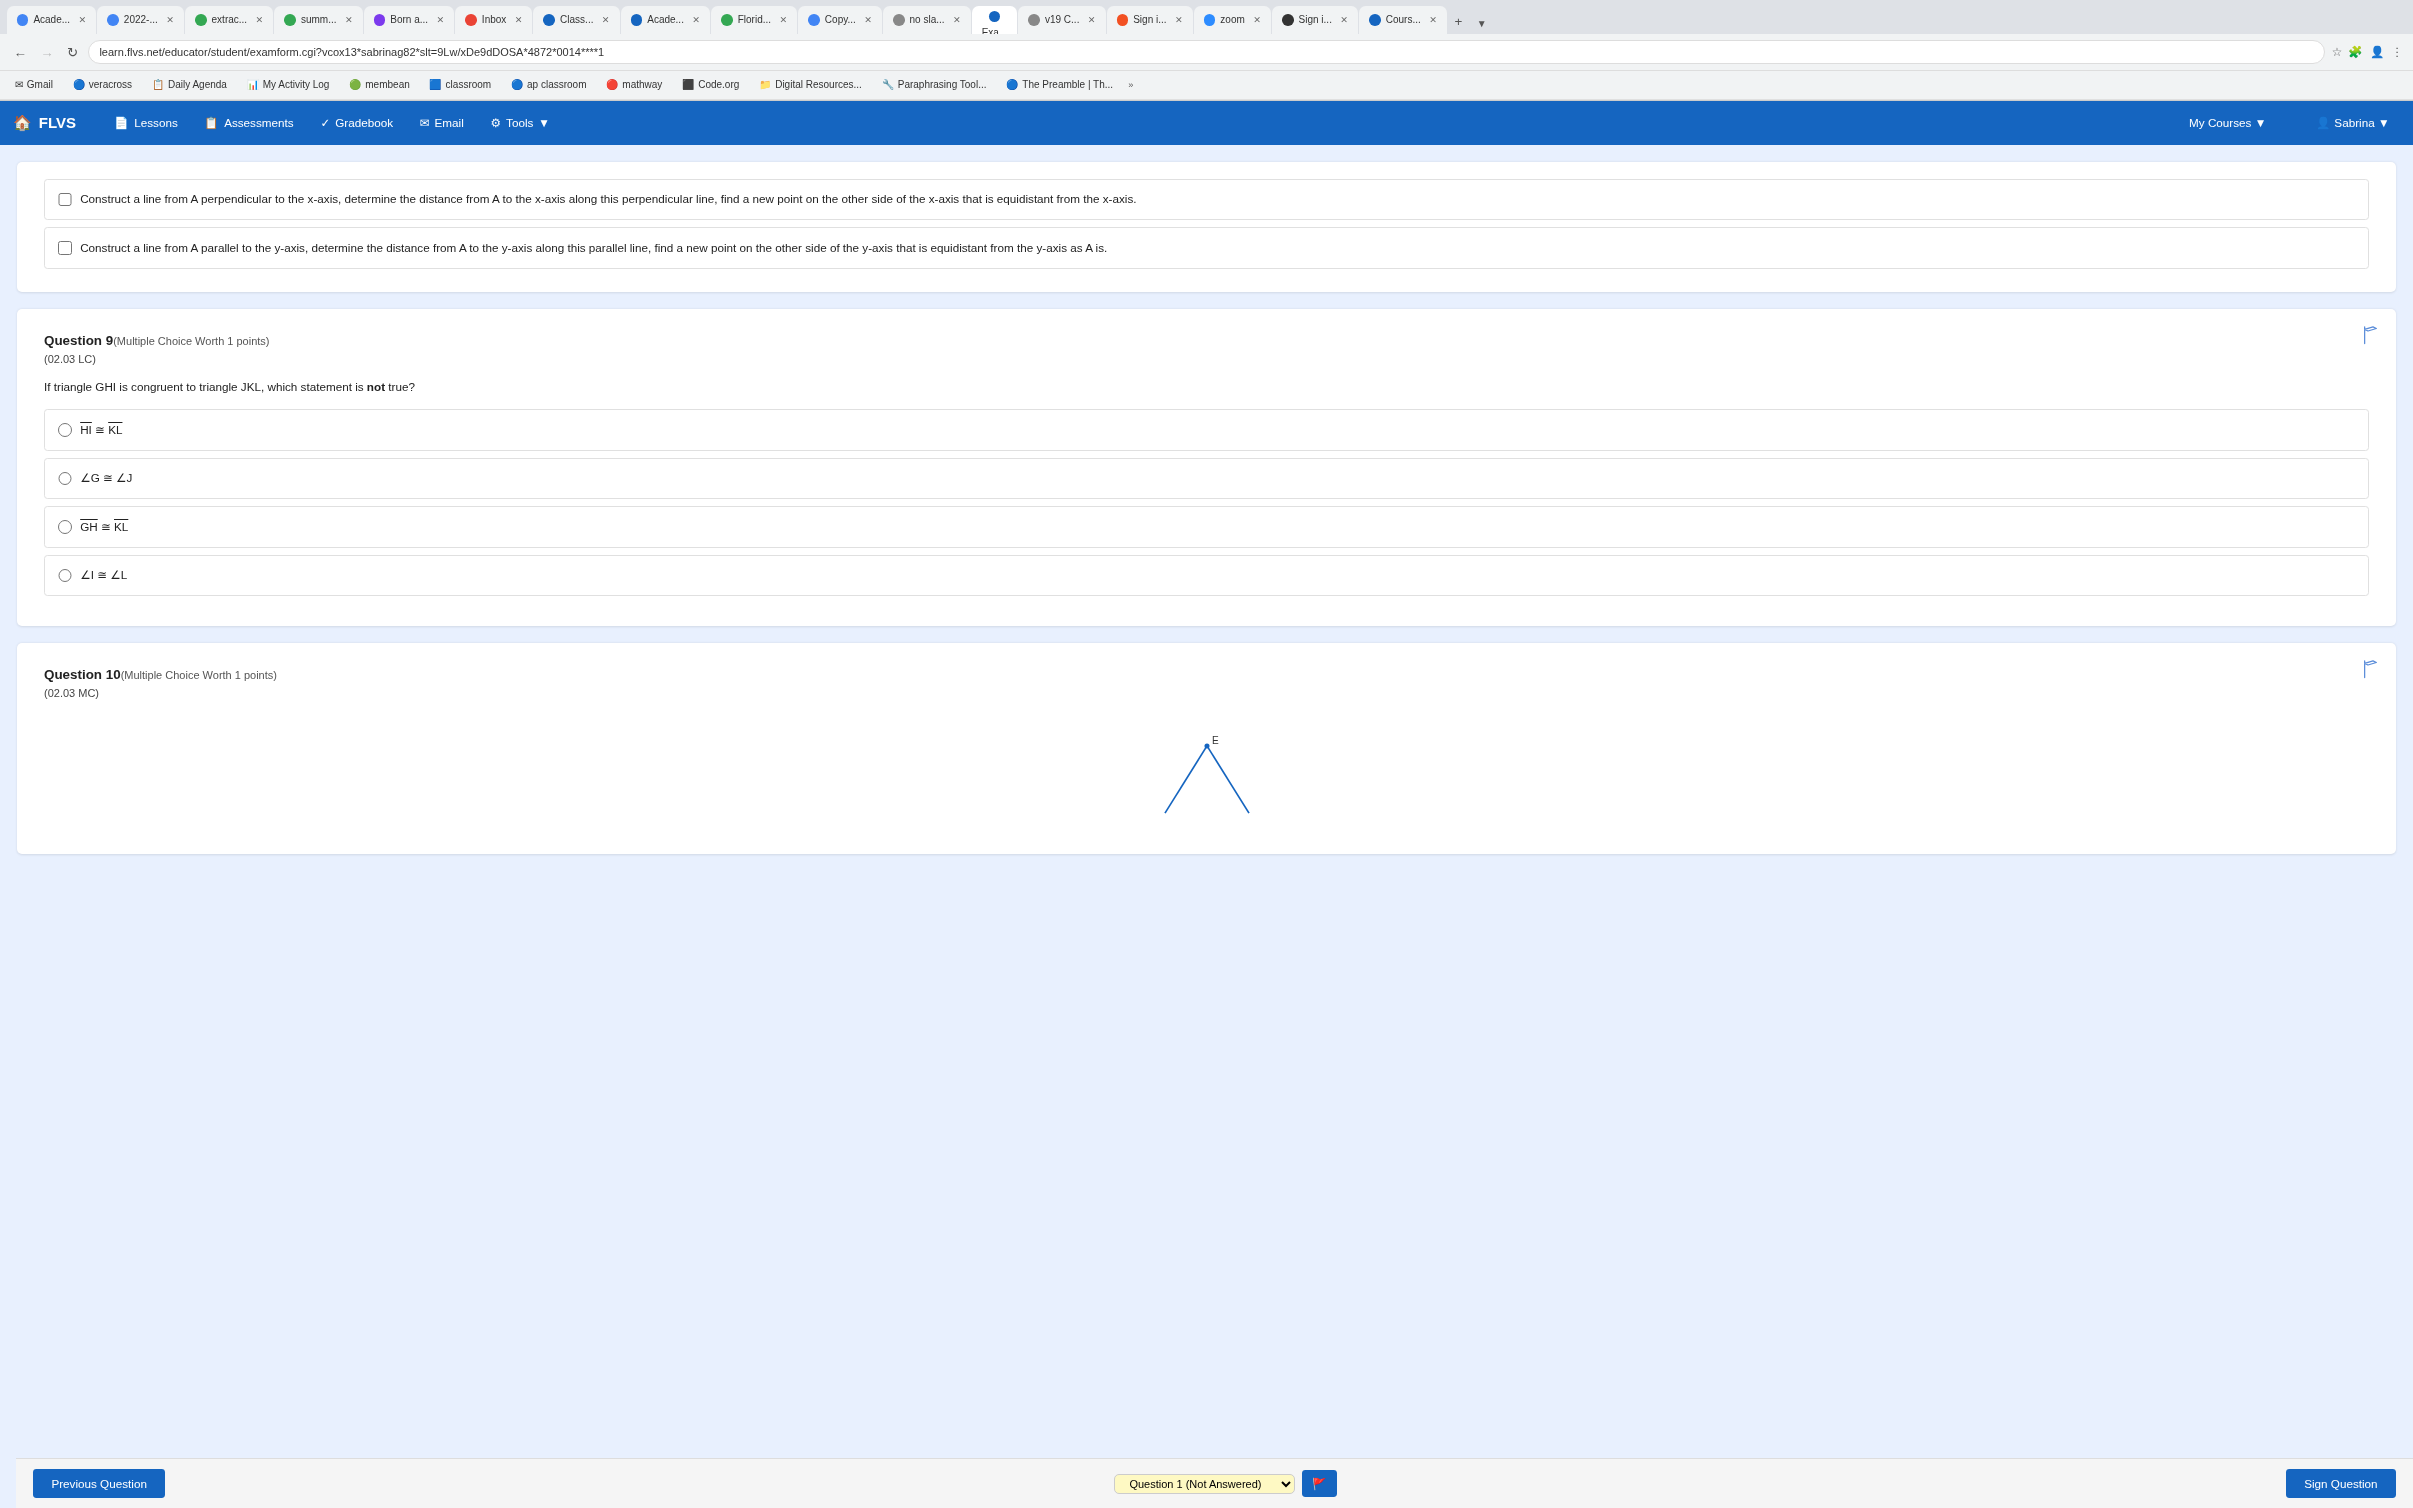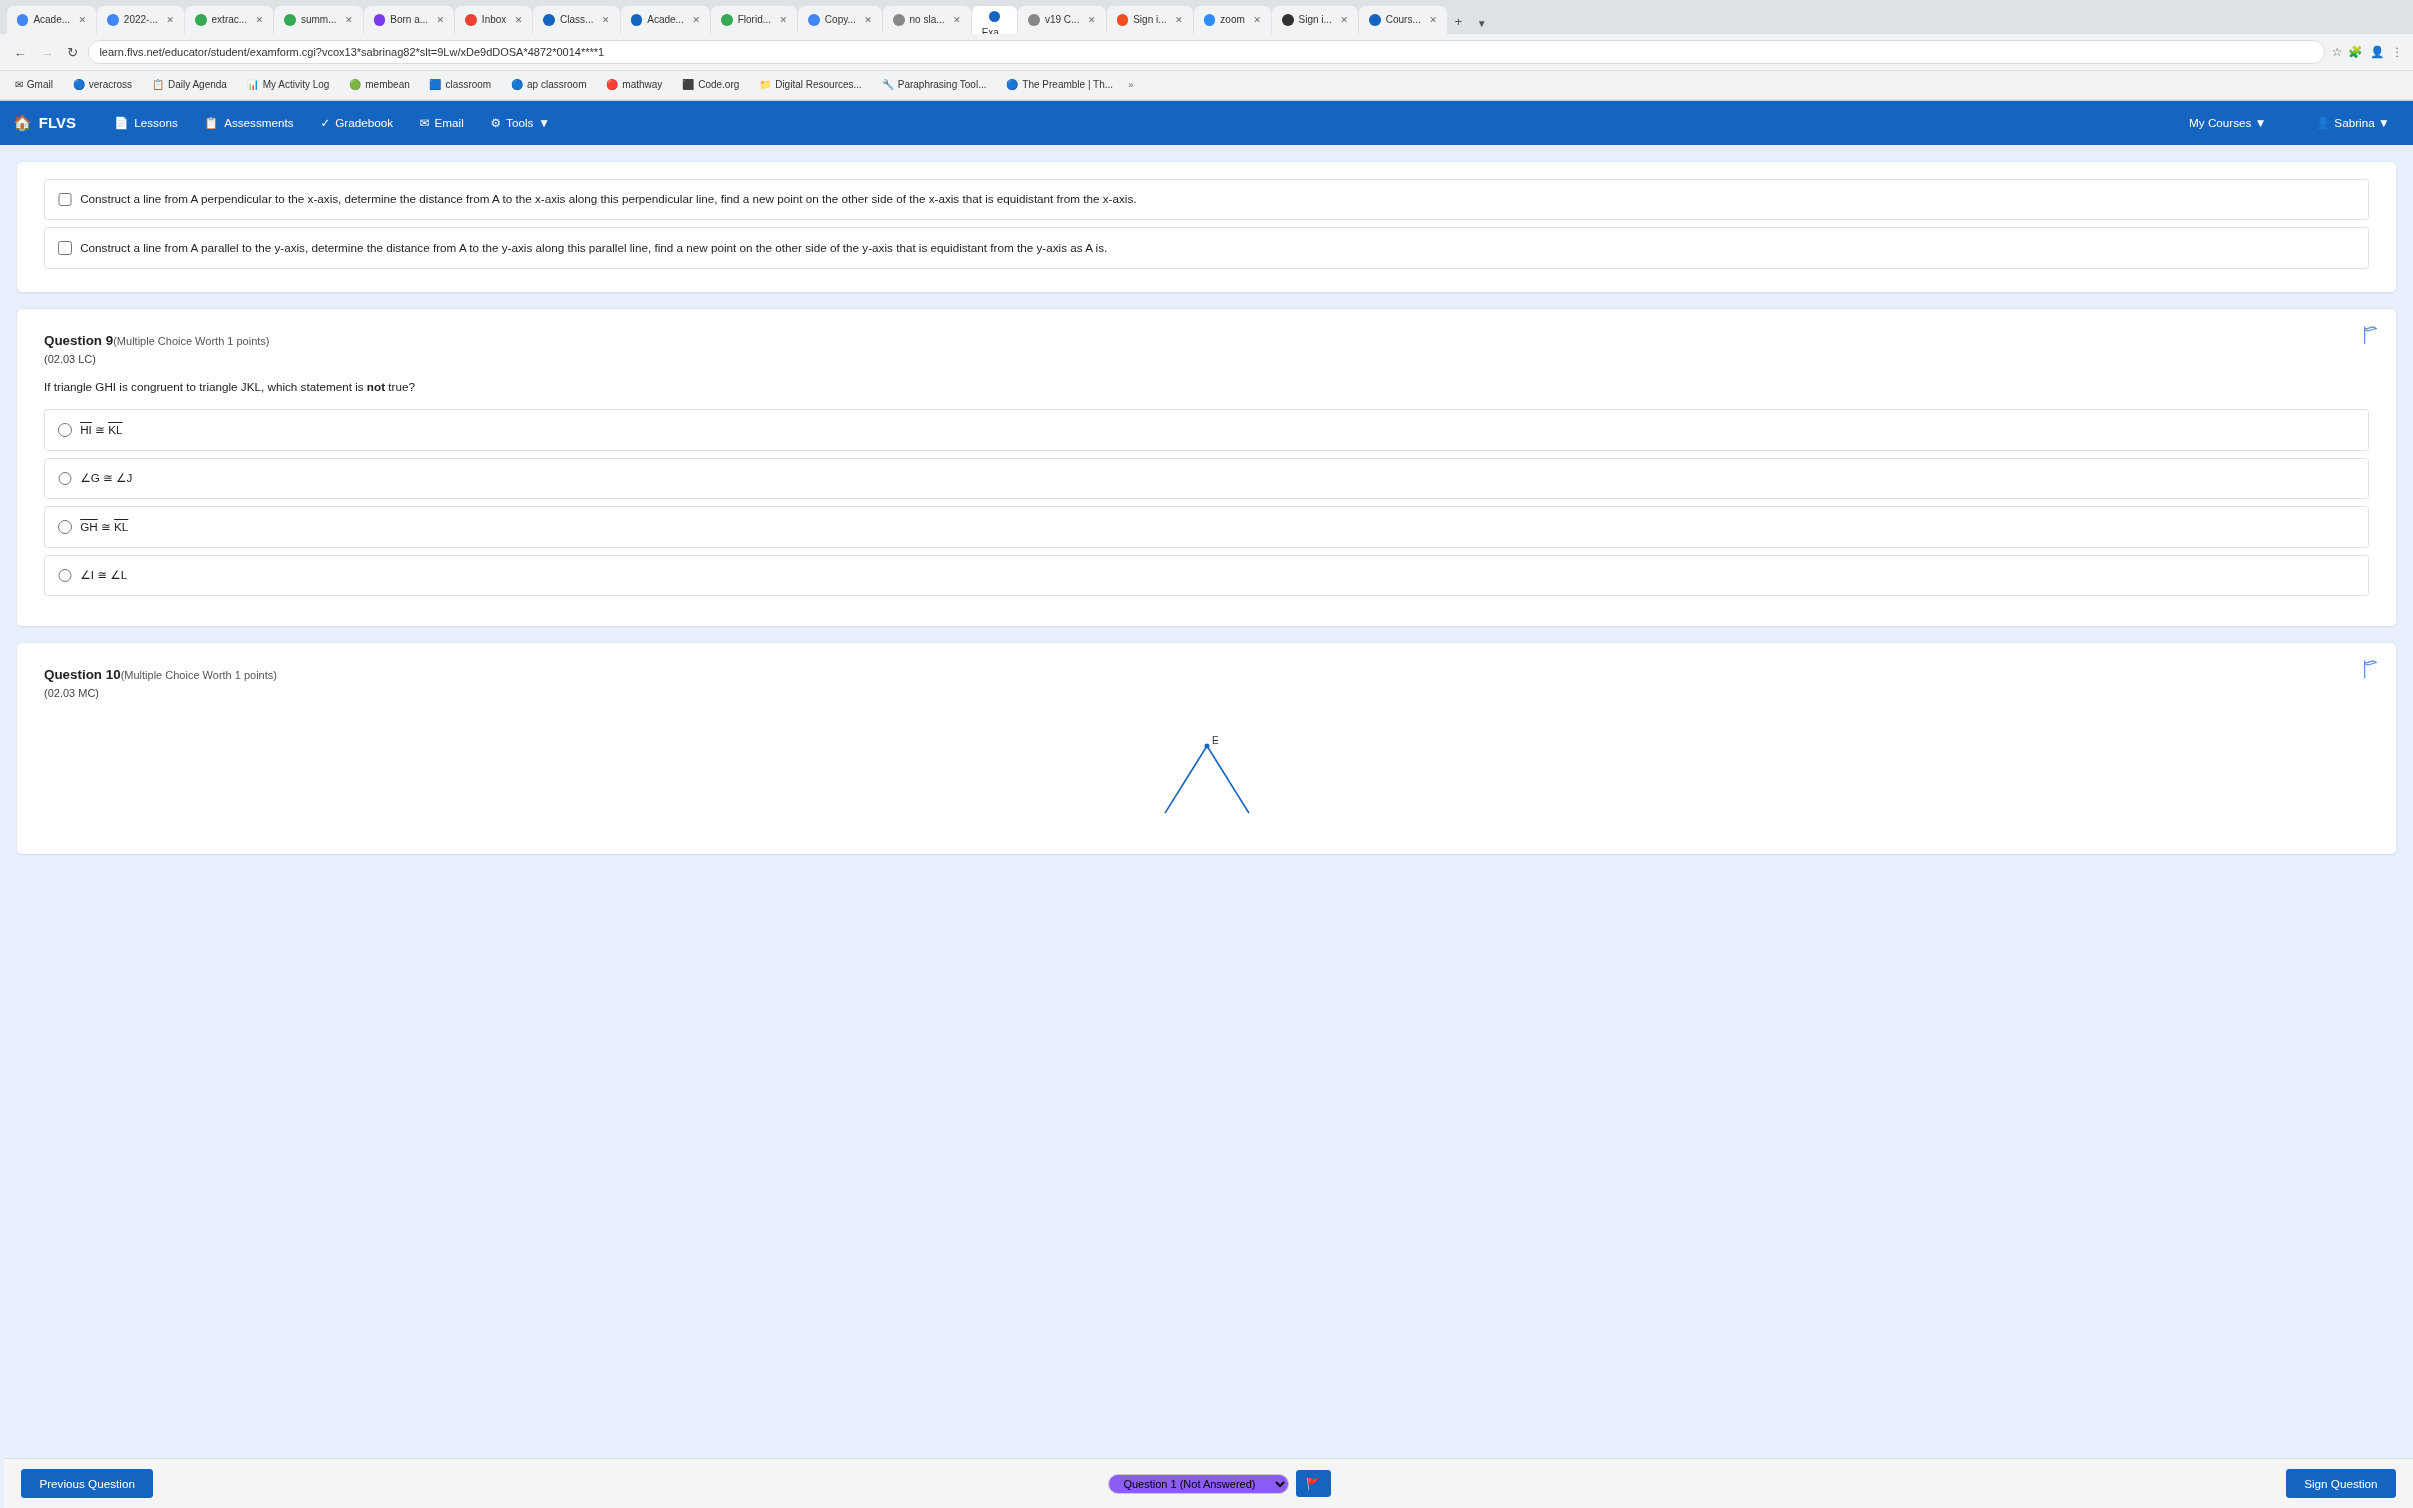--- a/index.html
+++ b/index.html
@@ -51,24 +51,24 @@
 
     
     .math-bar { text-decoration: overline; }
 
     
     .partial-card { background: white; border-radius: 5px; margin-bottom: 17px; padding: 17px 27px; box-shadow: 0 0.8px 2.5px rgba(0,0,0,0.1); }
     .checkbox-option { display: flex; align-items: flex-start; gap: 8.4px; border: 0.8px solid #e0e0e0; border-radius: 3.4px; padding: 11.7px 13.4px; margin-bottom: 6.7px; background: white; }
     .checkbox-option input[type="checkbox"] { margin-top: 1.7px; width: 13.4px; height: 13.4px; flex-shrink: 0; cursor: pointer; }
 
     
-    .bottom-nav { position: fixed; bottom: 0; left: 4px; right: 0; background: #f5f5f5; border-top: 0.8px solid #ddd; display: flex; align-items: center; justify-content: space-between; padding: 8.4px 17px; height: 50px; z-index: 100; }
+    .bottom-nav { position: fixed; bottom: 0; left: 16px; right: 0; background: #f5f5f5; border-top: 0.8px solid #ddd; display: flex; align-items: center; justify-content: space-between; padding: 8.4px 17px; height: 50px; z-index: 100; }
     .prev-btn, .next-btn { background: #1565c0; color: white; border: none; padding: 8.4px 18.4px; border-radius: 3.4px; font-size: 11.7px; cursor: pointer; font-weight: 500; }
     .question-select-wrapper { display: flex; align-items: center; gap: 6.7px; }
-    .question-select { padding: 2px 10px; border: 0.8px solid #ccc; border-radius: 12px; font-size: 11px; background: #8b5cf6; cursor: pointer; }
+    .question-select { padding: 2px 10px; border: 0.8px solid #ccc; border-radius: 5px; font-size: 11px; background: #fef9c3; cursor: pointer; }
     .flag-btn { background: #1565c0; color: white; border: none; padding: 6.7px 10px; border-radius: 3.4px; font-size: 11.7px; cursor: pointer; display: flex; align-items: center; gap: 3.4px; }
 
     
     .figure-container { display: flex; justify-content: center; padding: 17px 0 0; }
     .triangle-svg { width: 168px; height: 101px; }
   </style>
 </head>
 <body>
 
 <div class="browser-chrome">

